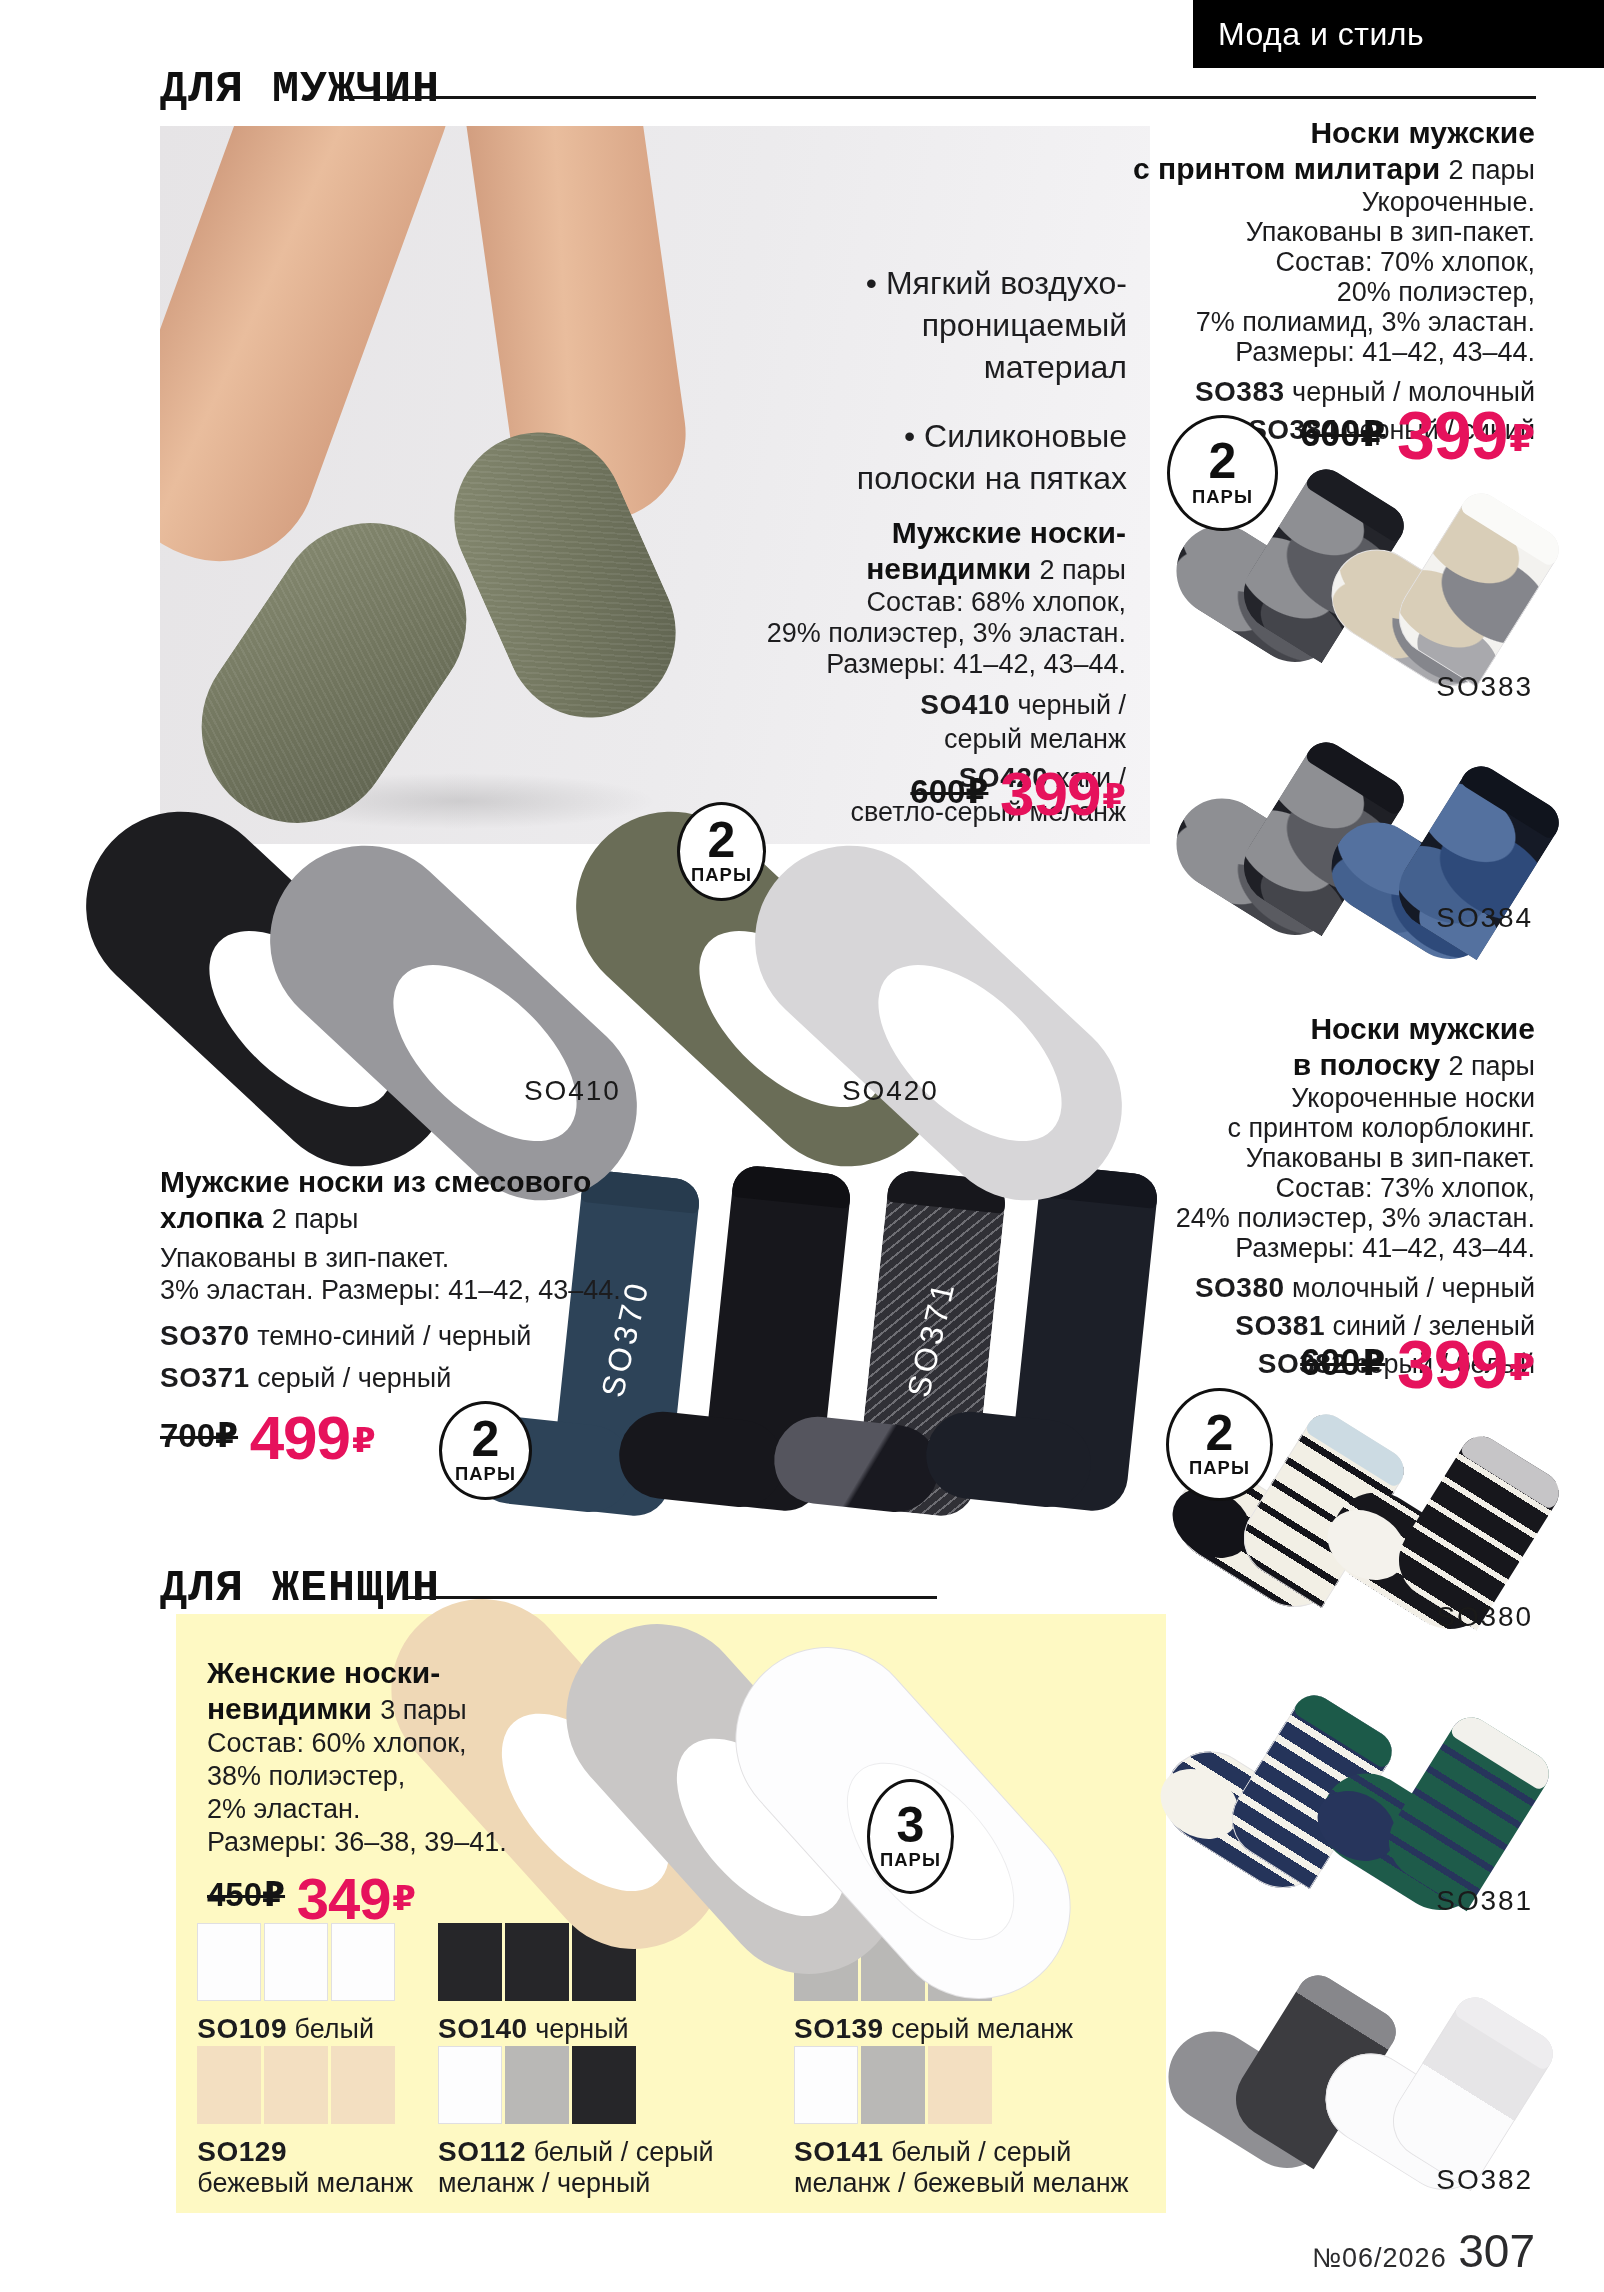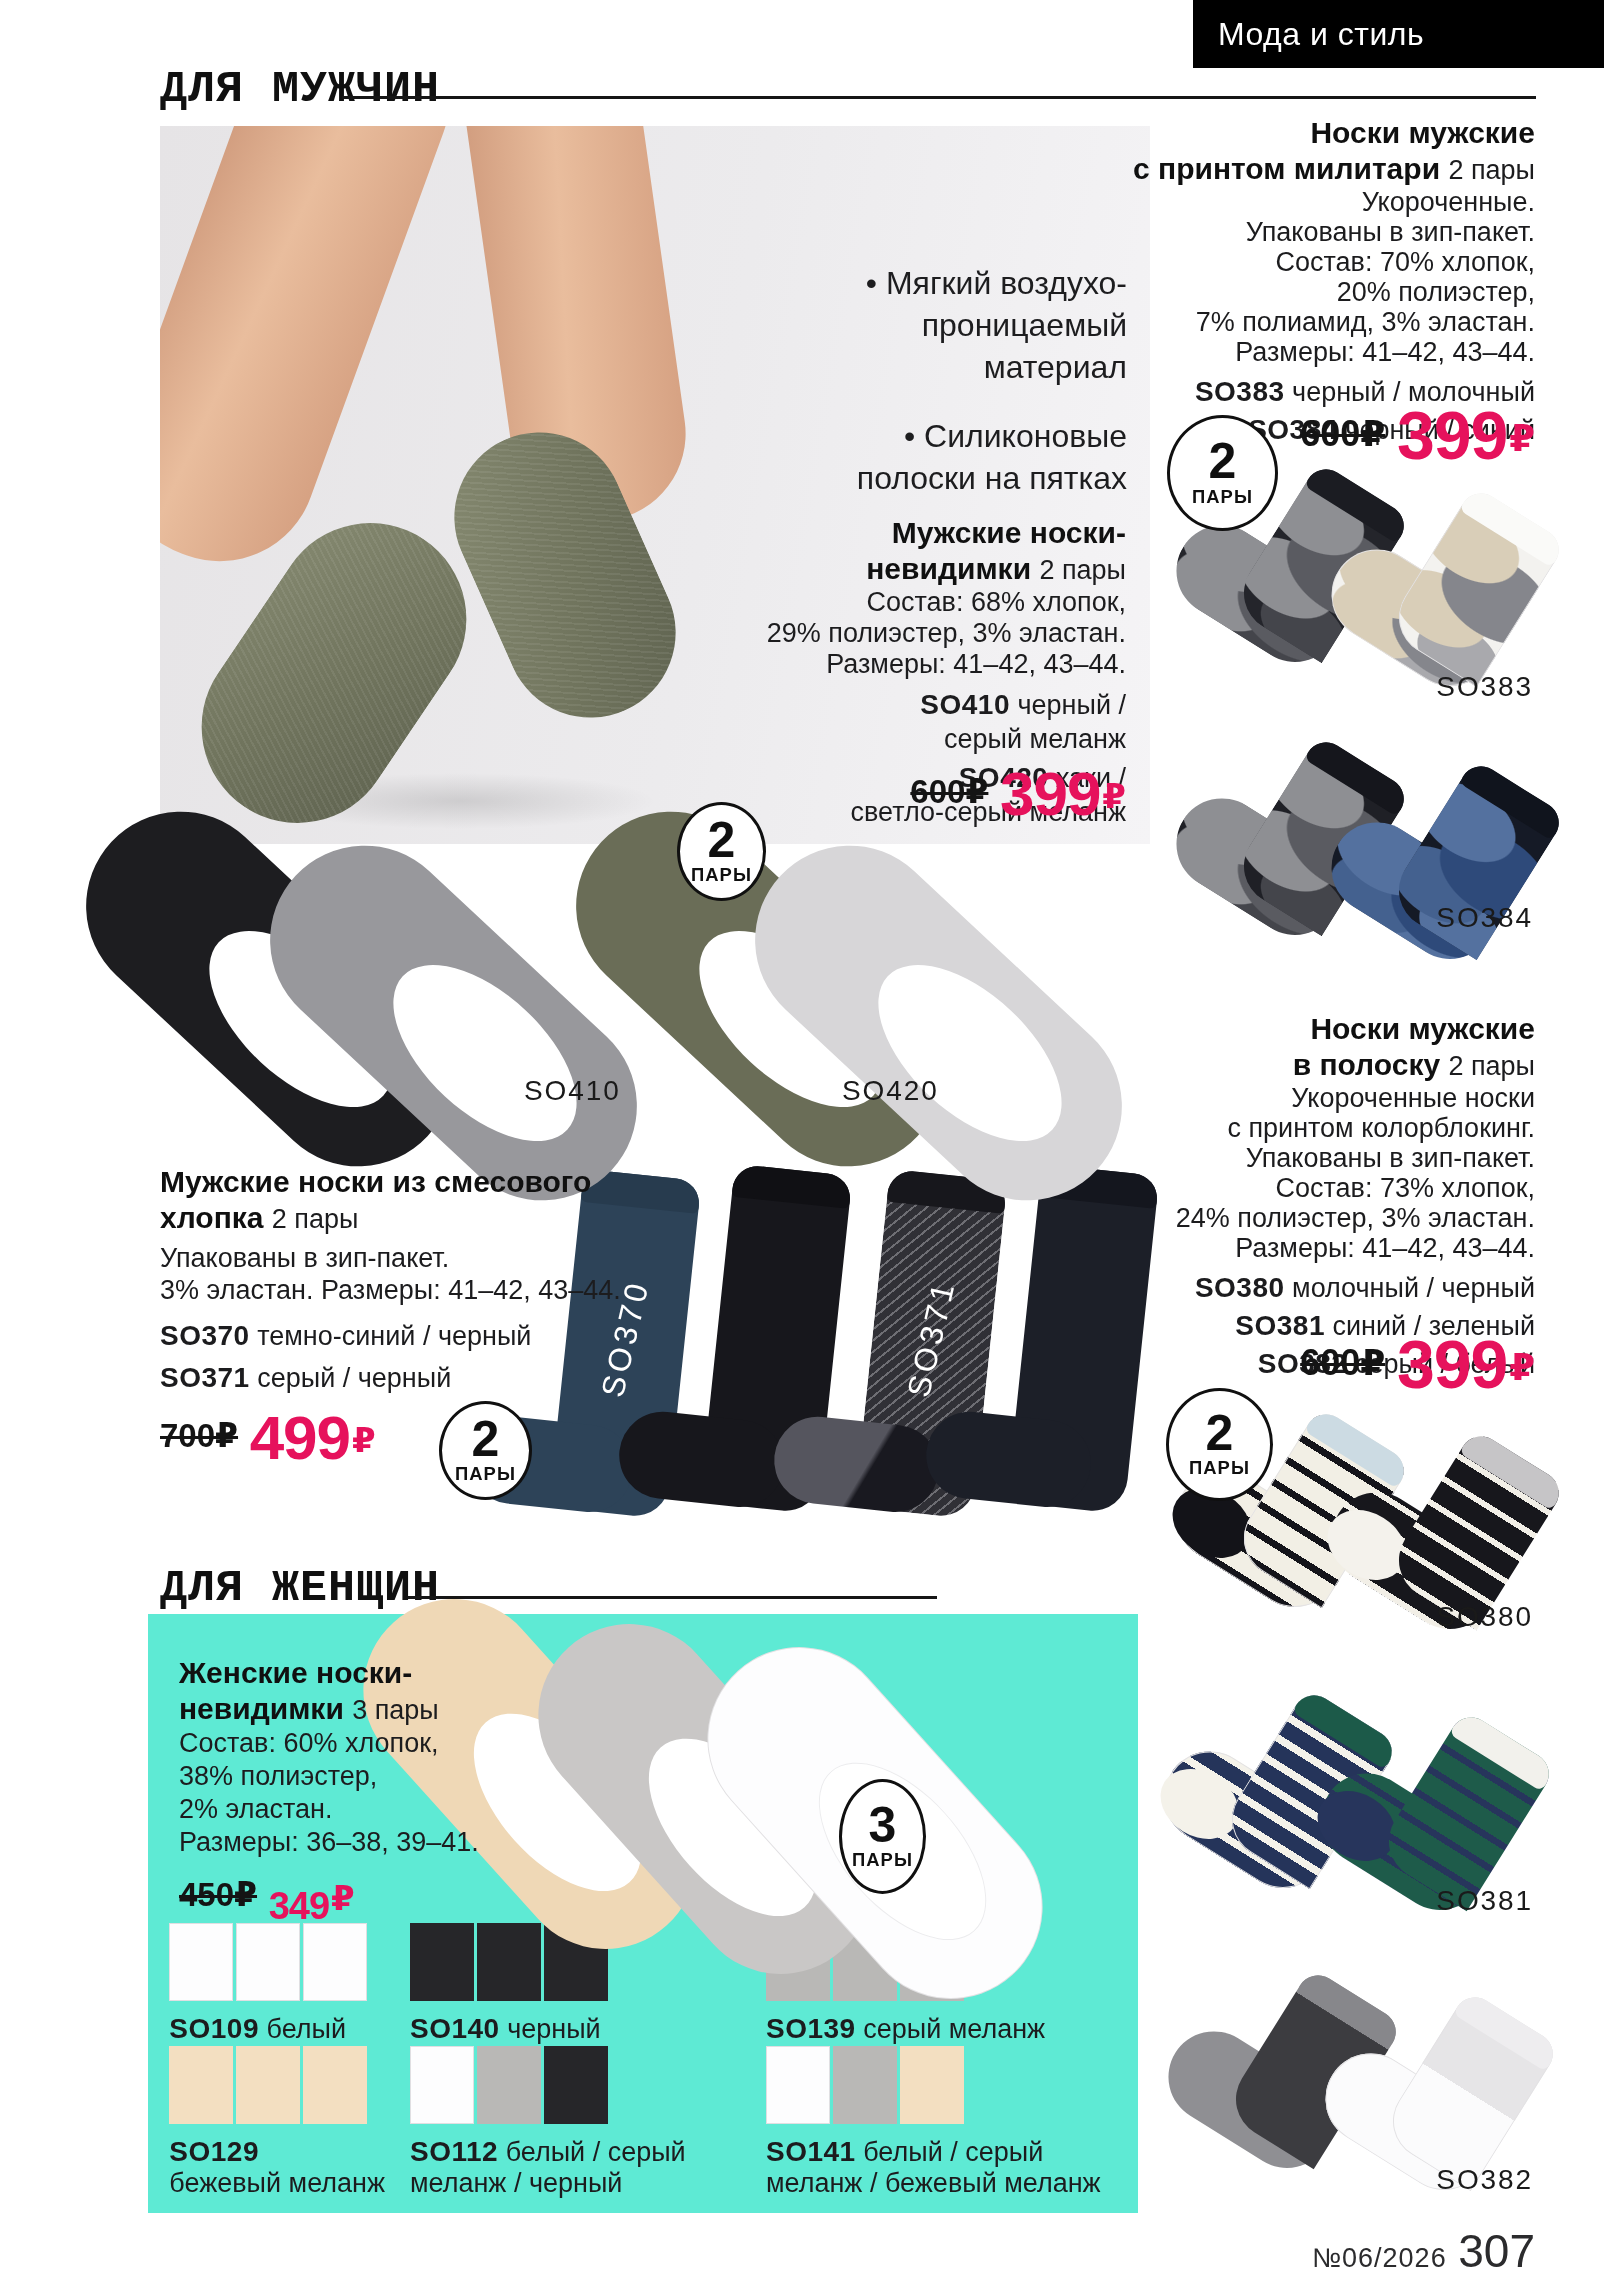--- a/index.html
+++ b/index.html
@@ -57,21 +57,21 @@
   .vlab{position:absolute;top:146px;left:-11.6px;width:142px;text-align:center;color:#fff;
         font-size:32px;letter-spacing:3.9px;transform:rotate(-83deg);white-space:nowrap;z-index:3;}
   
   .ank{position:absolute;width:146px;height:262px;}
   .aleg{position:absolute;left:21.3px;top:0;width:109px;height:170px;border-radius:21.3px 21.3px 0 39px;background:var(--bg);}
   .acuff{position:absolute;left:21.3px;top:0;width:109px;height:29px;border-radius:21.3px 21.3px 7.8px 7.8px;background:var(--cuff);}
   .afoot{position:absolute;left:-49px;top:99px;width:177px;height:91px;border-radius:46px;background:var(--bg);}
   .atoe{position:absolute;left:-50px;top:124px;width:83px;height:64px;border-radius:50%;}
   .lt .aleg,.lt .afoot{box-shadow:inset 0 0 0 1px #e3e2e4;}
   
-  .womenbox{position:absolute;left:148px;top:1614px;width:990px;height:599px;background:#5eead4;}
+  .womenbox{position:absolute;left:176px;top:1614px;width:990px;height:599px;background:#fef9c3;}
   .swgroup{position:absolute;}
   .swrow{display:flex;gap:2.9px;}
   .swcell{width:64px;height:78px;}
   .swcell.w{box-shadow:inset 0 0 0 1px #e0dfe2;}
   .swlabel{margin-top:11.6px;font-size:27px;line-height:31px;color:#1c1c1e;white-space:nowrap;}
   .footer{position:absolute;right:70px;top:2224px;display:flex;align-items:baseline;gap:11.6px;color:#2b2b2d;}
   .f-issue{font-size:27px;letter-spacing:1px;}
   .f-page{font-size:46px;text-align:center;}
 </style>
 </head>
@@ -209,21 +209,21 @@
     <div class="abs" style="left:31px;top:41px;z-index:5;">
       <div class="title31">Женские носки-</div>
       <div class="title31"><span class="b">невидимки</span>
         <span class="qty txt28">3 пары</span></div>
       <div class="txt28" style="line-height:33px;">Состав: 60% хлопок,</div>
       <div class="txt28" style="line-height:33px;">38% полиэстер,</div>
       <div class="txt28" style="line-height:33px;">2% эластан.</div>
       <div class="txt28" style="line-height:33px;">Размеры: 36–38, 39–41.</div>
       <div class="pricerow" style="margin-top:15.5px;">
         <span class="old">450₽</span>
-        <span class="new" style="font-size:38px;">349</span>
+        <span class="new" style="font-size:58px;">349</span>
         <span class="cur">₽</span>
       </div>
     </div>
 
     <div class="circlebadge" style="left:691px;top:165px;width:87px;height:115px;">
       <span class="cb-num">3</span>
       <span class="cb-word">ПАРЫ</span>
     </div>
 
     <div class="swgroup" style="left:21.3px;top:309px;">

